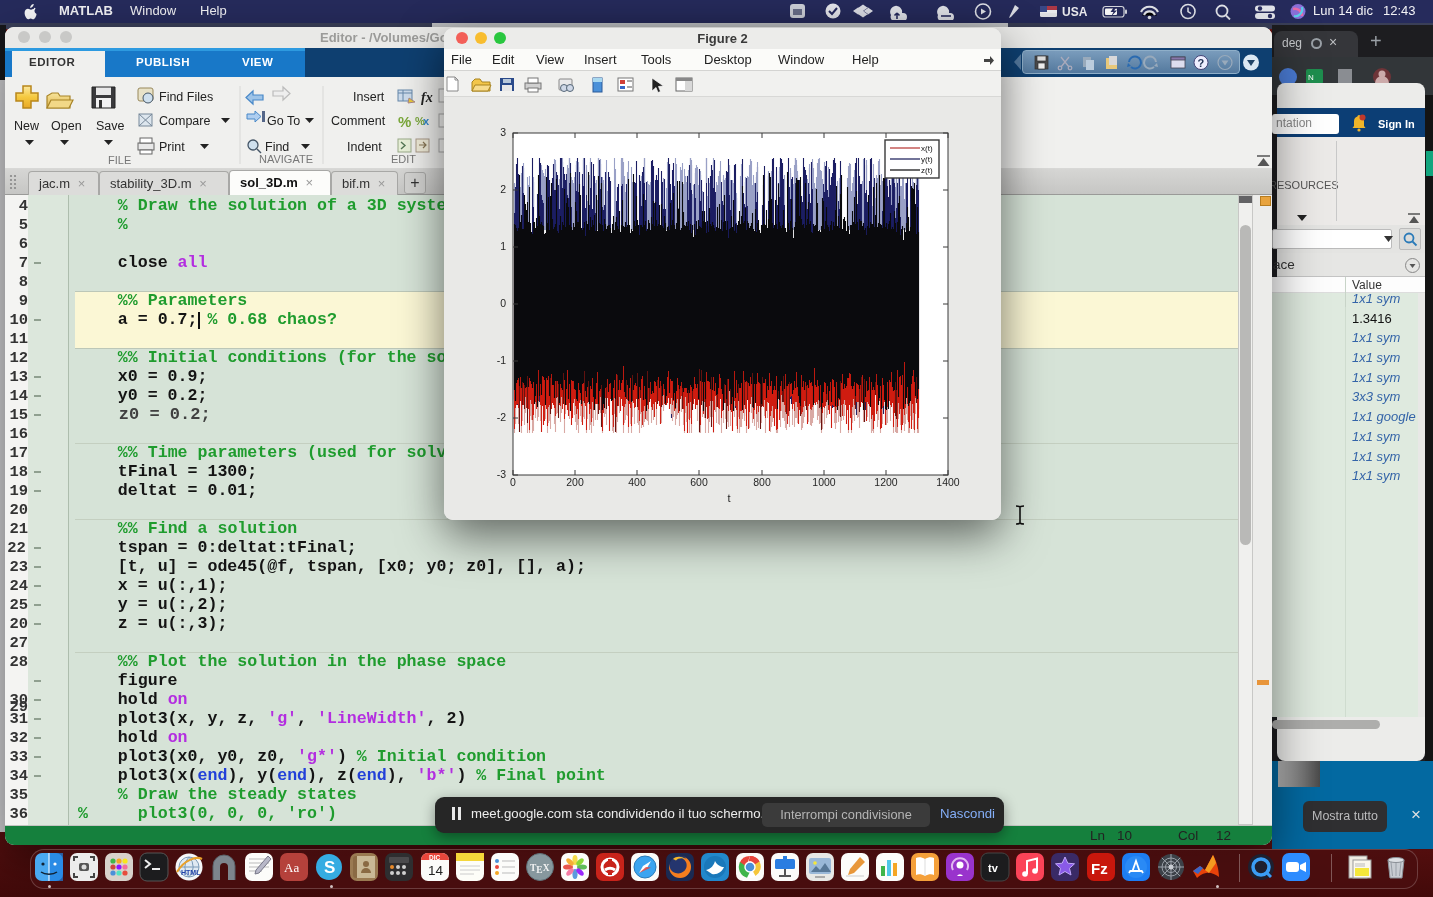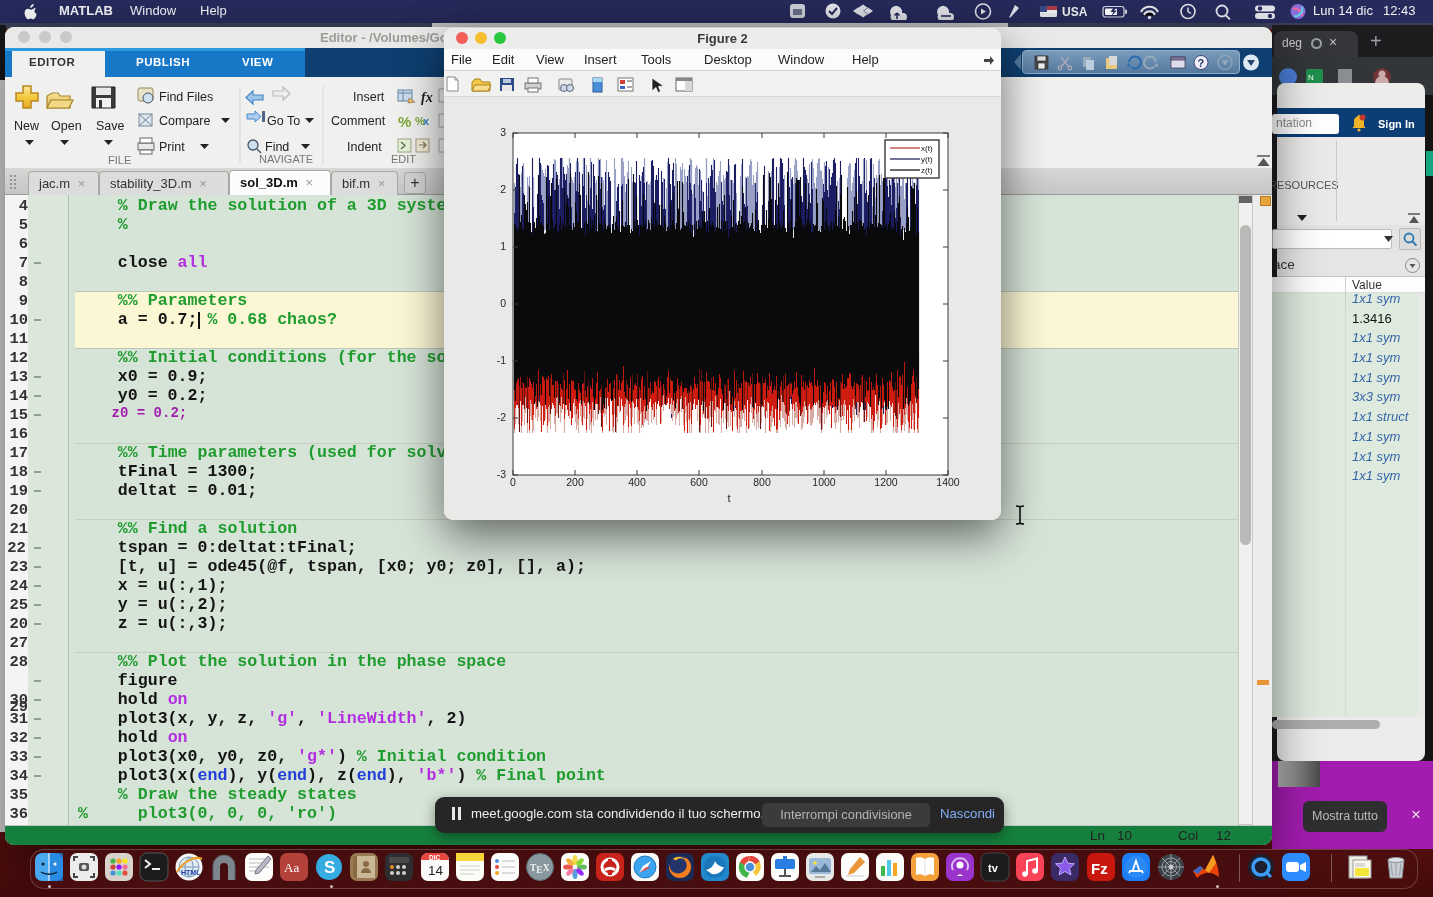--- a/index.html
+++ b/index.html
@@ -74,21 +74,21 @@
       <rect x="28" y="4" width="17" height="15" rx="2" fill="#1e8e4e"></rect>
       <text x="30" y="15" font-size="8" fill="#fff">N</text>
       <path d="M60 4h14v16H60z" fill="#8a8d92"></path>
       <circle cx="104" cy="12" r="9" fill="#6e3438"></circle>
       <circle cx="104" cy="9" r="3.5" fill="#caa"></circle>
       <path d="M97 18a7 7 0 0 1 14 0z" fill="#caa"></path>
 </svg>
 </div>
 <div class="a" style="left:1425px;top:95px;width:8px;height:666px;background:#141414"></div>
 <div class="a" style="left:1426px;top:151px;width:7px;height:25px;background:#12a57e"></div>
-<div class="a" style="left:1272px;top:761px;width:161px;height:88px;background:#a21caf">
+<div class="a" style="left:1272px;top:761px;width:161px;height:88px;background:#0369a1">
 <div class="a" style="left:6px;top:0;width:42px;height:26px;background:linear-gradient(90deg,#b5b5b5,#4a4a4a)"></div>
 <div class="a" style="left:31px;top:40px;width:84px;height:31px;background:#2f2f31;border-radius:6px;color:#bcbcbe;font-size:12.5px;text-align:center;line-height:31px">Mostra tutto</div>
 <span class="a" style="left:139px;top:44px;color:#e2e2e2;font-size:17px">×</span>
 </div>
 <div class="a" style="left:1277px;top:83px;width:148px;height:678px;background:#ececea;border-radius:8px 8px 8px 8px">
 <div class="a" style="left:0;top:25px;width:148px;height:29px;background:#0c3e75"></div>
 <div class="a" style="left:-5px;top:31px;width:67px;height:20px;background:#fff;border-radius:3px;color:#888;font-size:12px;padding:2px 4px">ntation</div>
 <svg class="a" style="left:74px;top:31px" width="16" height="18">
       <path d="M8 1a1.6 1.6 0 0 1 1.6 1.6A5 5 0 0 1 13 7.4V12l1.5 2h-13L3 12V7.4a5 5 0 0 1 3.4-4.8A1.6 1.6 0 0 1 8 1z" fill="#f0b429"></path>
       <circle cx="8" cy="16" r="1.6" fill="#f0b429"></circle>
@@ -126,21 +126,21 @@
 <div class="a" style="left:-5px;top:210px;width:146px;height:424px;background:#dfeadf"></div>
 <div class="a" style="left:68px;top:194px;width:1px;height:30px;background:#c8d4c8"></div>
 <div class="a" style="left:68px;top:224px;width:1px;height:410px;background:#cfdccf"></div>
 <div class="a" style="left:141px;top:210px;width:7px;height:424px;background:#e8e8e6"></div>
 <div class="a" style="left:75px;top:208px;font-size:13px;color:#3464a8;font-style:italic">1x1 sym</div>
     <div class="a" style="left:75px;top:228px;font-size:13px;color:#111">1.3416</div>
     <div class="a" style="left:75px;top:247px;font-size:13px;color:#3464a8;font-style:italic">1x1 sym</div>
     <div class="a" style="left:75px;top:267px;font-size:13px;color:#3464a8;font-style:italic">1x1 sym</div>
     <div class="a" style="left:75px;top:287px;font-size:13px;color:#3464a8;font-style:italic">1x1 sym</div>
     <div class="a" style="left:75px;top:306px;font-size:13px;color:#3464a8;font-style:italic">3x3 sym</div>
-    <div class="a" style="left:75px;top:326px;font-size:13px;color:#3464a8;font-style:italic">1x1 struct</div>
+    <div class="a" style="left:75px;top:326px;font-size:13px;color:#3464a8;font-style:italic">1x1 google</div>
     <div class="a" style="left:75px;top:346px;font-size:13px;color:#3464a8;font-style:italic">1x1 sym</div>
     <div class="a" style="left:75px;top:366px;font-size:13px;color:#3464a8;font-style:italic">1x1 sym</div>
     <div class="a" style="left:75px;top:385px;font-size:13px;color:#3464a8;font-style:italic">1x1 sym</div>
 <div class="a" style="left:0;top:634px;width:148px;height:16px;background:#ececea"></div>
 <div class="a" style="left:-5px;top:637px;width:108px;height:9px;background:#aeaeac;border-radius:5px"></div>
 </div>
 <div class="a" style="left:5px;top:27px;width:1267px;height:818px;background:#ececea;border-radius:9px;box-shadow:0 18px 50px rgba(0,0,0,.5)">
 <div class="a" style="left:0;top:0;width:1267px;height:21px;background:#e9e9e7;border-radius:9px 9px 0 0">
 <div class="a" style="left:13px;top:4px;width:12px;height:12px;border-radius:50%;background:#c9c9c7"></div>
 <div class="a" style="left:34px;top:4px;width:12px;height:12px;border-radius:50%;background:#c9c9c7"></div>
@@ -369,21 +369,21 @@
       <div class="a" style="left:29px;top:560.5px;width:6.5px;height:2.5px;background:#90a090"></div>
       <div class="a" style="left:29px;top:579.5px;width:6.5px;height:2.5px;background:#90a090"></div>
 <div class="a mono" style="left:73px;top:1.0px;font-size:16.6px;font-weight:bold;color:#141414;white-space:pre">    <span style="color:#1f9c2e">% Draw the solution of a 3D system of ODEs</span></div>
       <div class="a mono" style="left:73px;top:20.0px;font-size:16.6px;font-weight:bold;color:#141414;white-space:pre">    <span style="color:#1f9c2e">%</span></div>
       <div class="a mono" style="left:73px;top:58.0px;font-size:16.6px;font-weight:bold;color:#141414;white-space:pre">    close <span style="color:#b32ee0">all</span></div>
       <div class="a mono" style="left:73px;top:96.0px;font-size:16.6px;font-weight:bold;color:#141414;white-space:pre">    <b style="color:#1f9c2e">%% Parameters</b></div>
       <div class="a mono" style="left:73px;top:115.0px;font-size:16.6px;font-weight:bold;color:#141414;white-space:pre">    a = 0.7; <span style="color:#1f9c2e">% 0.68 chaos?</span></div>
       <div class="a mono" style="left:73px;top:153.0px;font-size:16.6px;font-weight:bold;color:#141414;white-space:pre">    <b style="color:#1f9c2e">%% Initial conditions (for the solution)</b></div>
       <div class="a mono" style="left:73px;top:172.0px;font-size:16.6px;font-weight:bold;color:#141414;white-space:pre">    x0 = 0.9;</div>
       <div class="a mono" style="left:73px;top:191.0px;font-size:16.6px;font-weight:bold;color:#141414;white-space:pre">    y0 = 0.2;</div>
-      <div class="a mono" style="left:73px;top:210.0px;font-size:14px;font-weight:bold;color:#a21caf;white-space:pre">    z0 = 0.2;</div>
+      <div class="a mono" style="left:73px;top:210.0px;font-size:17px;font-weight:bold;color:#404040;white-space:pre">    z0 = 0.2;</div>
       <div class="a mono" style="left:73px;top:248.0px;font-size:16.6px;font-weight:bold;color:#141414;white-space:pre">    <b style="color:#1f9c2e">%% Time parameters (used for solving)</b></div>
       <div class="a mono" style="left:73px;top:267.0px;font-size:16.6px;font-weight:bold;color:#141414;white-space:pre">    tFinal = 1300;</div>
       <div class="a mono" style="left:73px;top:286.0px;font-size:16.6px;font-weight:bold;color:#141414;white-space:pre">    deltat = 0.01;</div>
       <div class="a mono" style="left:73px;top:324.0px;font-size:16.6px;font-weight:bold;color:#141414;white-space:pre">    <b style="color:#1f9c2e">%% Find a solution</b></div>
       <div class="a mono" style="left:73px;top:343.0px;font-size:16.6px;font-weight:bold;color:#141414;white-space:pre">    tspan = 0:deltat:tFinal;</div>
       <div class="a mono" style="left:73px;top:362.0px;font-size:16.6px;font-weight:bold;color:#141414;white-space:pre">    [t, u] = ode45(@f, tspan, [x0; y0; z0], [], a);</div>
       <div class="a mono" style="left:73px;top:381.0px;font-size:16.6px;font-weight:bold;color:#141414;white-space:pre">    x = u(:,1);</div>
       <div class="a mono" style="left:73px;top:400.0px;font-size:16.6px;font-weight:bold;color:#141414;white-space:pre">    y = u(:,2);</div>
       <div class="a mono" style="left:73px;top:419.0px;font-size:16.6px;font-weight:bold;color:#141414;white-space:pre">    z = u(:,3);</div>
       <div class="a mono" style="left:73px;top:457.0px;font-size:16.6px;font-weight:normal;color:#141414;white-space:pre">    <b style="color:#1f9c2e">%% Plot the solution in the phase space</b></div>

